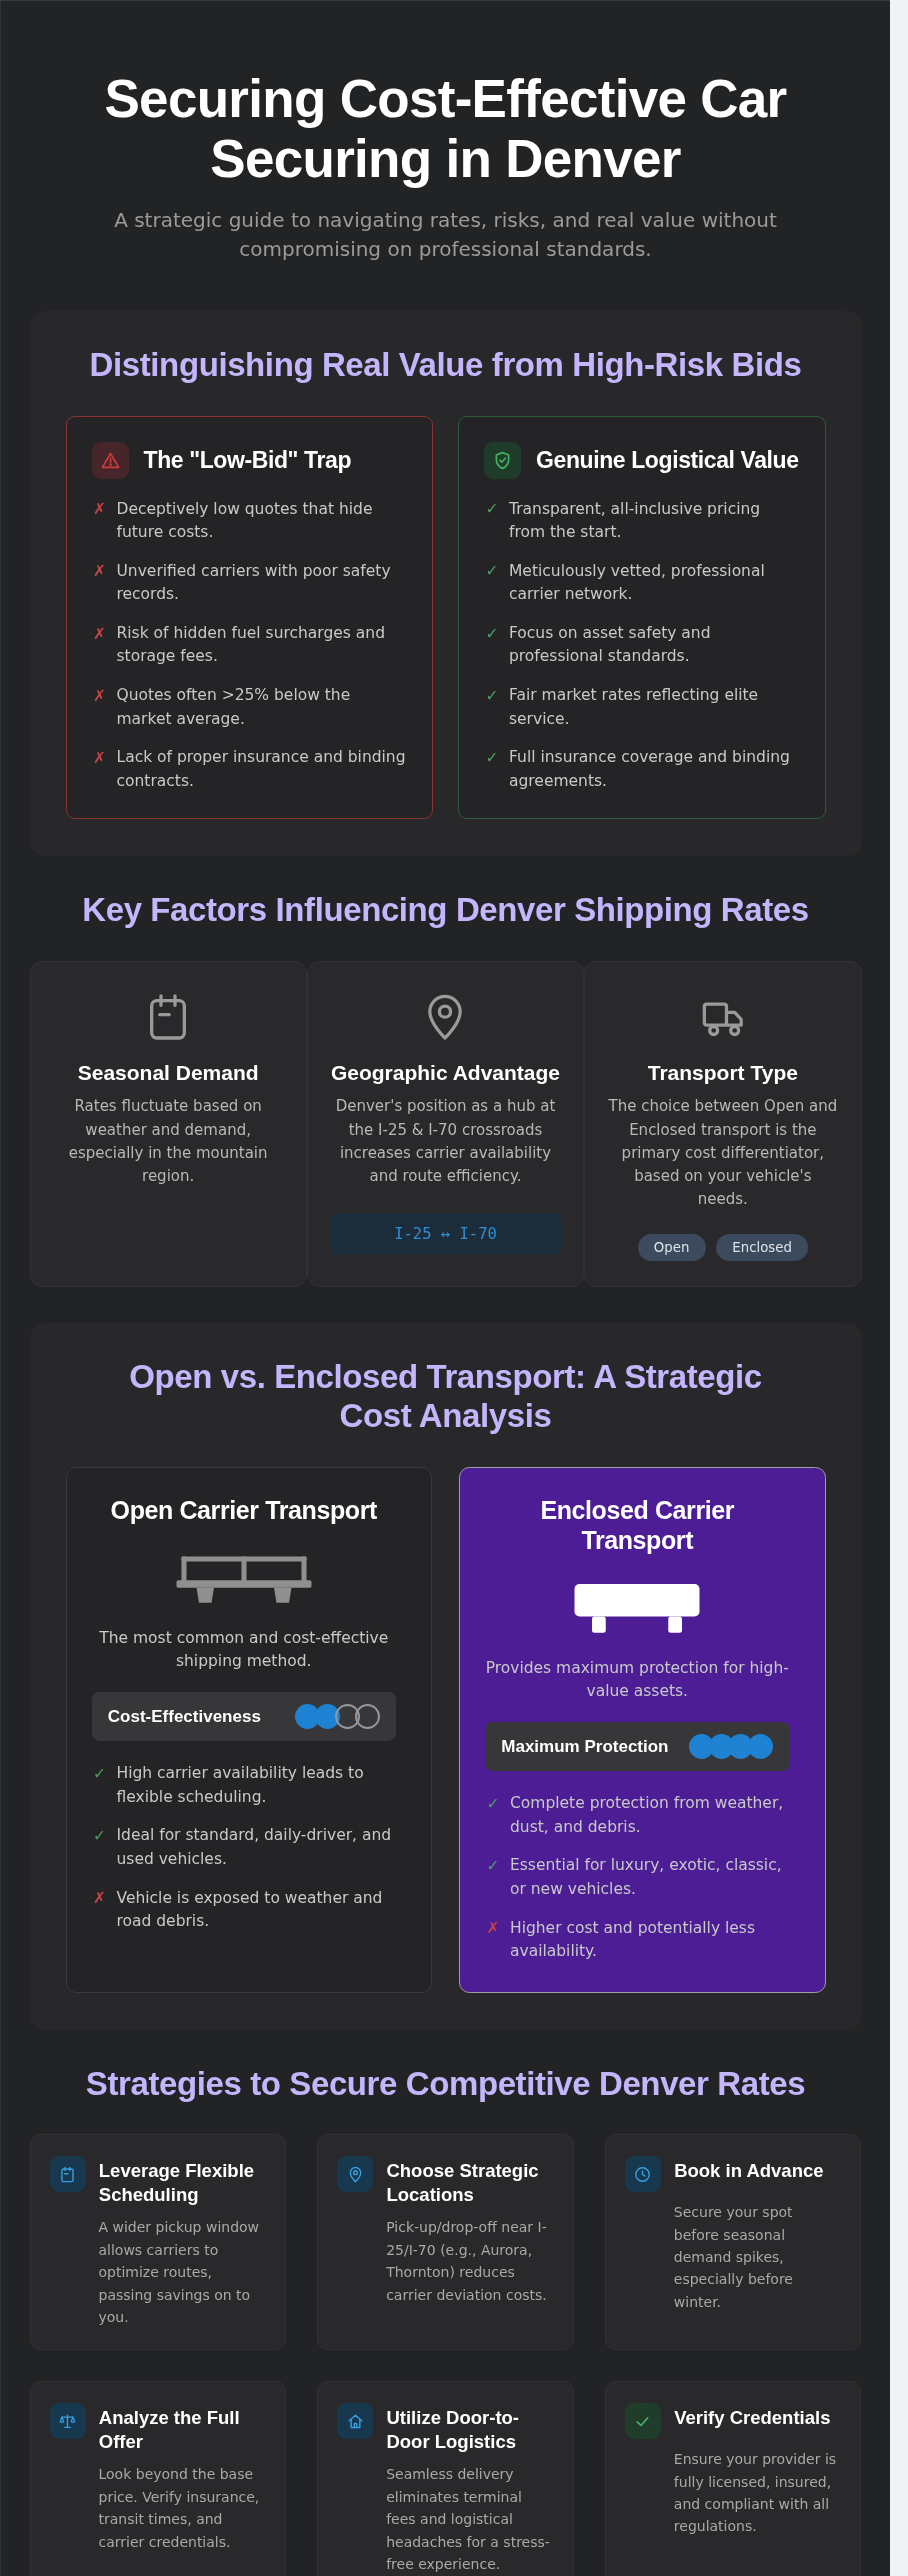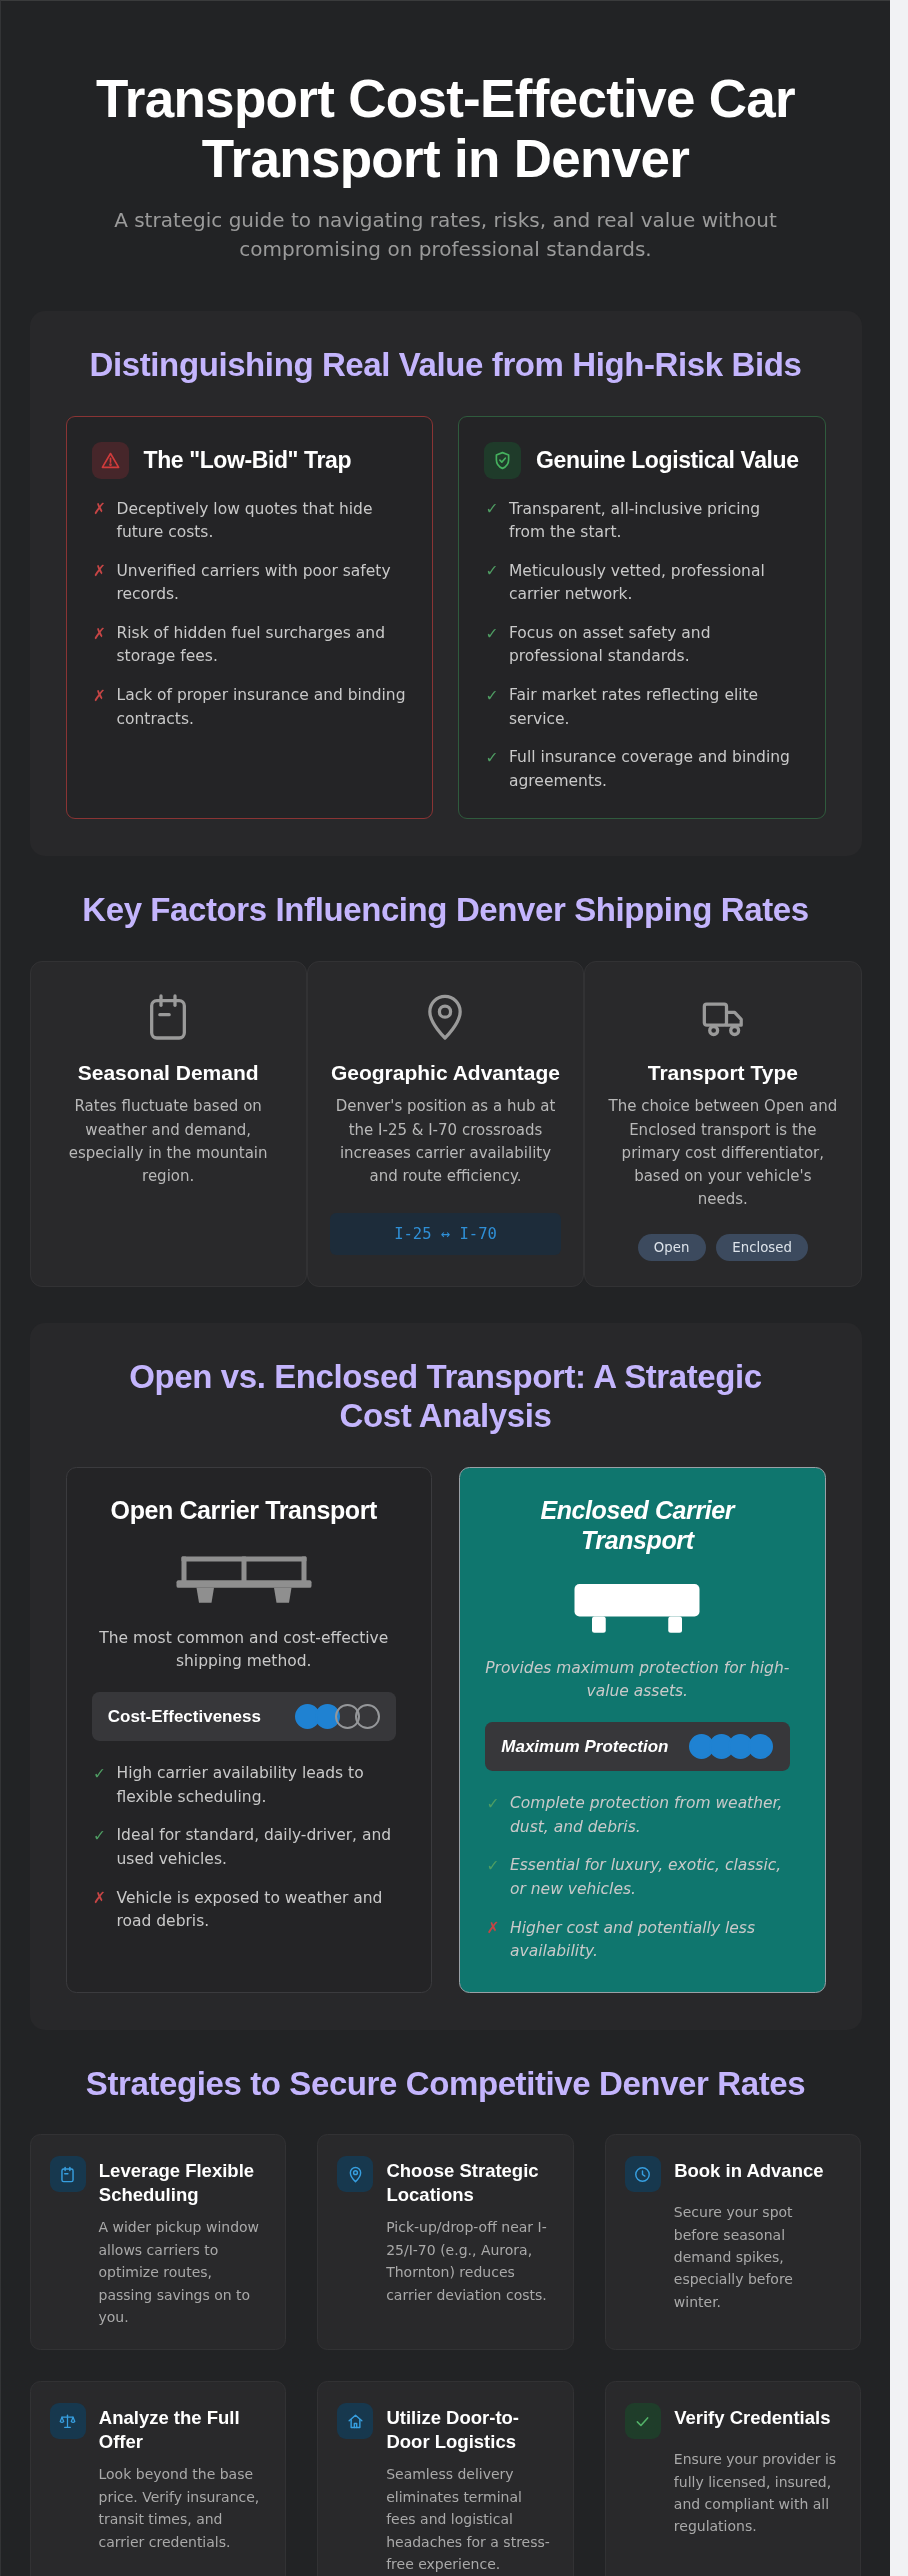--- a/index.html
+++ b/index.html
@@ -108,21 +108,21 @@
   .pill-row { margin-top:22px; display:flex; gap:10.4px; justify-content:center; }
   .pill {
     background:#3c4a5e; color:#dde3ea; font-size:13.3px;
     padding:6px 16.3px; border-radius:739px;
   }
 
   
   .compare-grid { display:grid; grid-template-columns:1fr 1fr; gap:27px; }
   .compare-card { border-radius:10.4px; padding:27px 35px 25px 25px; }
   .compare-card.open { background:#242426; border:0.7px solid #3b3b3e; }
-  .compare-card.enclosed { background:#0f766e; border:1.1px solid #9aa0a6;font-style:italic; }
+  .compare-card.enclosed { background:#4c1d95; border:1.1px solid #9aa0a6; }
   .compare-title {
     font-family:"Liberation Sans",sans-serif;
     font-size:25px; font-weight:700; color:#ffffff; text-align:center;
     line-height:1.2; letter-spacing:-0.4px; margin-bottom:19px;
   }
   .compare-illustration { display:flex; justify-content:center; margin-bottom:18px; }
   .compare-body { font-size:15.5px; color:#c9c9c9; text-align:center; line-height:1.5; margin-bottom:19px; }
   .rating-bar {
     background:#37373a; border-radius:7.4px; padding:12px 16.3px;
     display:flex; align-items:center; justify-content:space-between;
@@ -164,21 +164,21 @@
 
   svg { display:block; }
 </style>
 </head>
 <body>
 
 <div class="panel">
   <div class="content">
 
     <header class="hero">
-      <h1>Transport Cost-Effective Car Transport in Denver</h1>
+      <h1>Securing Cost-Effective Car Securing in Denver</h1>
       <p class="subtitle">A strategic guide to navigating rates, risks, and real value without compromising on professional standards.</p>
     </header>
 
     <section class="section-box">
       <h2 class="section-title">Distinguishing Real Value from High-Risk Bids</h2>
       <div class="value-grid">
 
         <div class="value-card low-bid">
           <div class="value-card-header">
             <span class="icon-chip red">
@@ -187,20 +187,21 @@
                 <line x1="12" y1="9.6" x2="12" y2="14"></line>
                 <circle cx="12" cy="16.8" r="0.6" fill="currentColor"></circle>
               </svg>
             </span>
             <span class="value-card-title">The "Low-Bid" Trap</span>
           </div>
           <ul class="mark-list">
             <li class="mark-cross">Deceptively low quotes that hide future costs.</li>
             <li class="mark-cross">Unverified carriers with poor safety records.</li>
             <li class="mark-cross">Risk of hidden fuel surcharges and storage fees.</li>
+            <li class="mark-cross">Quotes often &gt;25% below the market average.</li>
             <li class="mark-cross">Lack of proper insurance and binding contracts.</li>
           </ul>
         </div>
 
         <div class="value-card genuine">
           <div class="value-card-header">
             <span class="icon-chip green">
               <svg width="21" height="21" viewBox="0 0 24 24" fill="none" stroke="currentColor" stroke-width="1.9" stroke-linecap="round" stroke-linejoin="round">
                 <path d="M12 3 L19 5.8 V11 C19 15.8 15.6 19.4 12 21 C8.4 19.4 5 15.8 5 11 V5.8 Z"></path>
                 <polyline points="9 11.6 11.2 13.8 15.2 9.4"></polyline>

